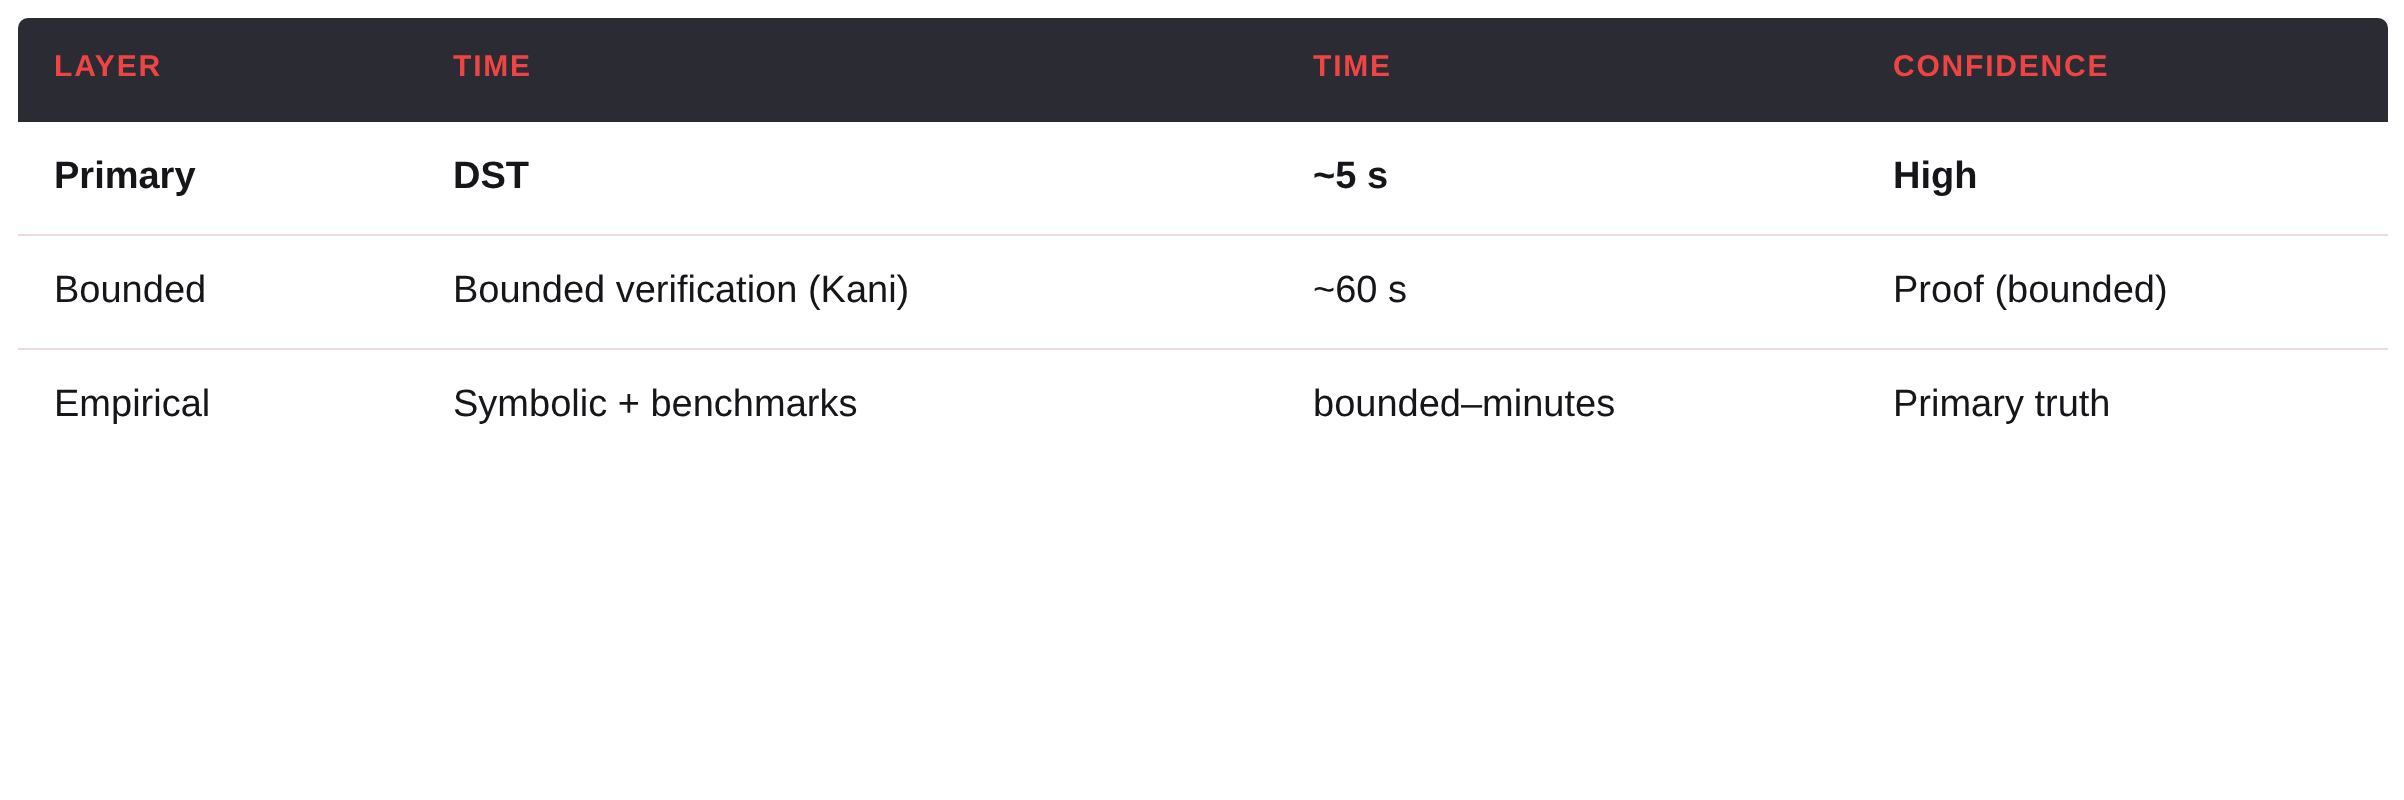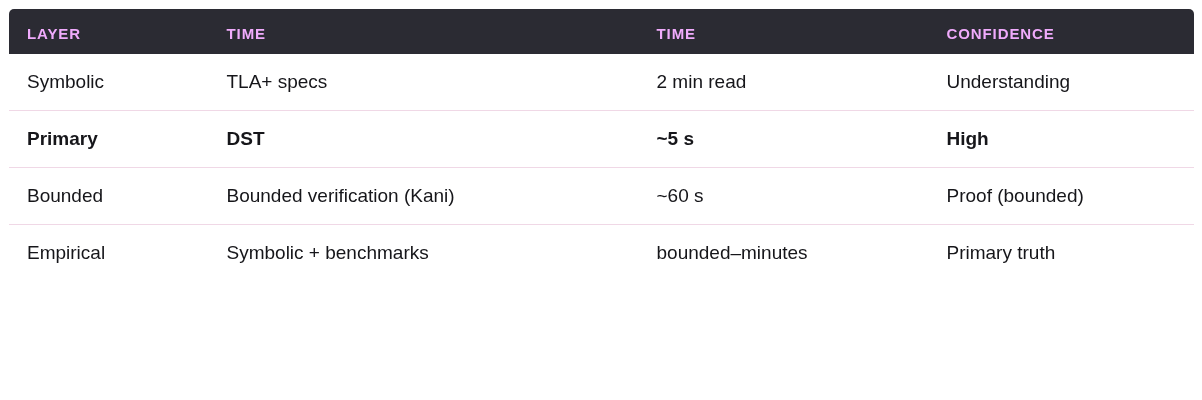--- a/index.html
+++ b/index.html
@@ -25,25 +25,25 @@
     table-layout: fixed;
     border: 1px solid #e8cfe0;
     border-radius: 6px;
     overflow: hidden;
   }
   table.layer-table thead tr {
     background: #2b2b33;
   }
   table.layer-table thead th {
     text-align: left;
-    color: #f0abfc;
+    color: #ef4444;
     font-size: 15px;
     font-weight: bold;
     letter-spacing: 0.06em;
-    padding: 16px 16px 12px 18px;
+    padding: 16px 16px 19px 18px;
     border: none;
     white-space: nowrap;
   }
   table.layer-table tbody td {
     font-size: 19px;
     font-weight: normal;
     color: #16161a;
     padding: 17px 16px 17px 18px;
     border-top: 1px solid #f0d8e6;
     background: #ffffff;
@@ -75,26 +75,20 @@
     </colgroup>
     <thead>
       <tr>
         <th>LAYER</th>
         <th>TIME</th>
         <th>TIME</th>
         <th>CONFIDENCE</th>
       </tr>
     </thead>
     <tbody>
-      <tr>
-        <td>Symbolic</td>
-        <td>TLA+ specs</td>
-        <td>2 min read</td>
-        <td>Understanding</td>
-      </tr>
       <tr class="highlight">
         <td>Primary</td>
         <td>DST</td>
         <td>~5 s</td>
         <td>High</td>
       </tr>
       <tr>
         <td>Bounded</td>
         <td>Bounded verification (Kani)</td>
         <td>~60 s</td>

